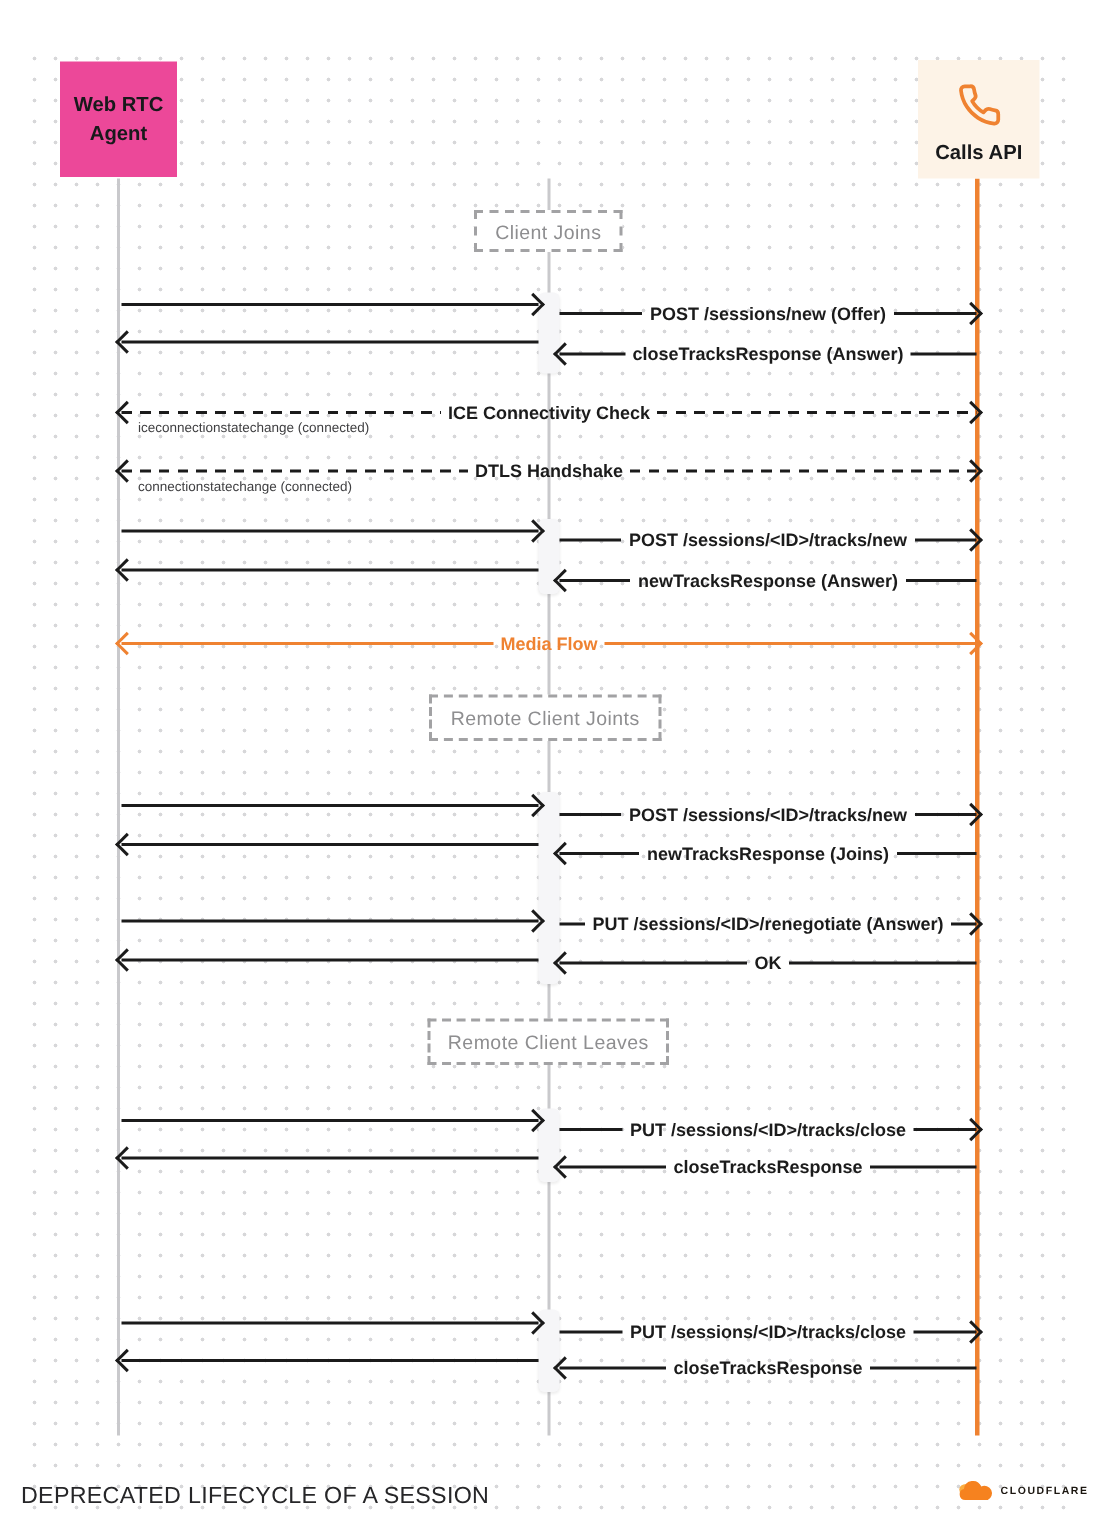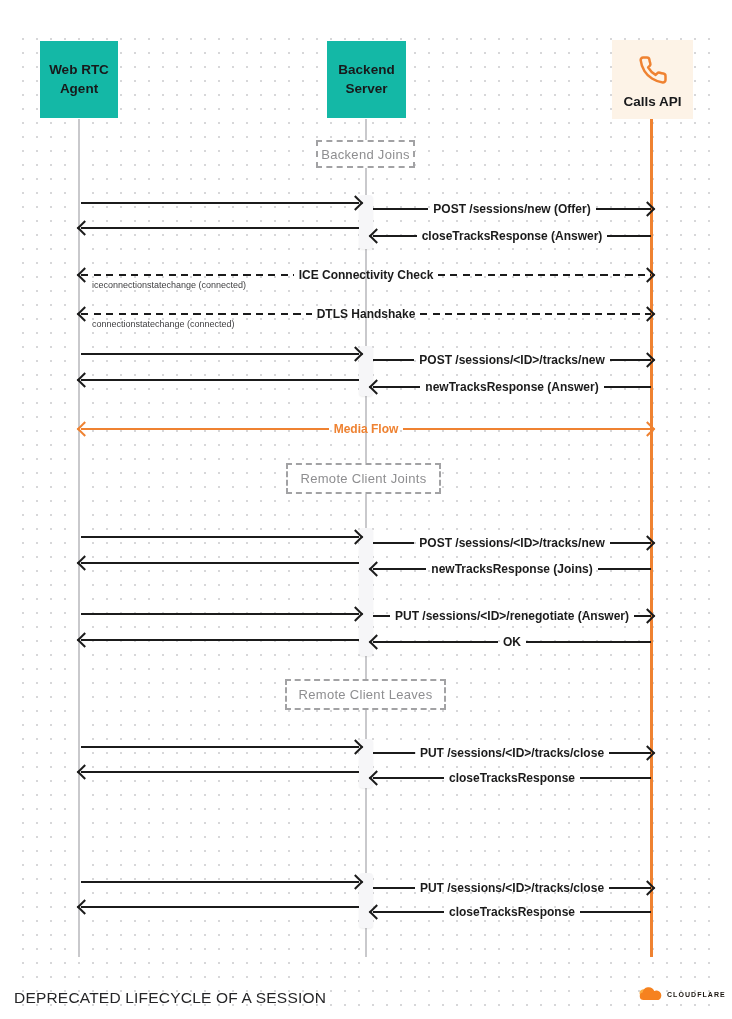--- a/index.html
+++ b/index.html
@@ -5,21 +5,21 @@
   * { margin:0; padding:0; box-sizing:border-box; }
   html,body { width:732px; height:1019px; background:#ffffff; font-family:"Liberation Sans",sans-serif; }
   .page { position:absolute; top:0; left:0; width:732px; height:1019px; background:#fff; overflow:hidden; }
   .dots { position:absolute; left:16px; right:14px; top:32px; bottom:6px;
           background-image:radial-gradient(circle,#d7d7d9 1.2px,transparent 1.4px);
           background-size:14px 14px; z-index:0; }
   .lifeline { position:absolute; top:119px; height:838px; width:2px; background:#c9c9cc; z-index:1; }
   .lifeline.accent { background:#ef8231; width:3px; }
   .act { position:absolute; left:359px; width:14px; background:#f6f6f8; border-radius:4px;
          box-shadow:0 1px 2px rgba(0,0,0,.07); z-index:2; }
-  .actor { position:absolute; background:#14b8a6; display:flex; align-items:center; justify-content:center;
+  .actor { position:absolute; background:#ec4899; display:flex; align-items:center; justify-content:center;
            text-align:center; font-weight:700; font-size:13.5px; line-height:1.35; color:#18191b; z-index:2; }
   .actor.calls { background:#fdf3e7; flex-direction:column; gap:8px; padding-top:8px; }
   .phase { position:absolute; border:2px dashed #a2a2a4; background:#fff; color:#8e8e90; font-size:13px;
            font-weight:500; letter-spacing:.3px; display:flex; align-items:center; justify-content:center;
            white-space:nowrap; z-index:3; }
   .msg { position:absolute; display:flex; align-items:center; height:0; color:#1b1b1b; z-index:4; }
   .seg { flex:1; height:2.5px; background:currentColor; }
   .msg.dashed .seg { background:repeating-linear-gradient(90deg,currentColor 0 7px,transparent 7px 12.5px); }
   .lbl { font-size:12px; font-weight:700; white-space:nowrap; padding:0 5px; line-height:1; }
   .msg.accent { color:#ef8231; }
@@ -46,32 +46,29 @@
 
   <div class="act" style="top:195px;height:54px"></div>
   <div class="act" style="top:346px;height:50px"></div>
   <div class="act" style="top:528px;height:128px"></div>
   <div class="act" style="top:739px;height:49px"></div>
   <div class="act" style="top:873px;height:55px"></div>
 
   <div class="actor" style="left:40px;top:41px;width:78px;height:77px">
     <span>Web RTC Agent</span>
   </div>
-  <div class="actor" style="left:327px;top:41px;width:79px;height:77px">
-    <span>Backend Server</span>
-  </div>
   <div class="actor calls" style="left:612px;top:40px;width:81px;height:79px">
     <svg width="30" height="30" viewBox="0 0 24 24" fill="none" stroke="#ef8231" stroke-width="2" stroke-linecap="round" stroke-linejoin="round">
         <path d="M22 16.92v3a2 2 0 0 1-2.18 2 19.79 19.79 0 0 1-8.63-3.07 19.5 19.5 0 0 1-6-6 19.79 19.79 0 0 1-3.07-8.67A2 2 0 0 1 4.11 2h3a2 2 0 0 1 2 1.72 12.84 12.84 0 0 0 .7 2.81 2 2 0 0 1-.45 2.11L8.09 9.91a16 16 0 0 0 6 6l1.27-1.27a2 2 0 0 1 2.11-.45 12.84 12.84 0 0 0 2.81.7A2 2 0 0 1 22 16.92z"></path>
       </svg>
     <span>Calls API</span>
   </div>
 
   <div class="phase" style="left:316px;top:140px;width:99px;height:28px">
-      <span>Backend Joins</span>
+      <span>Client Joins</span>
     </div>
   <div class="phase" style="left:286px;top:463px;width:155px;height:31px">
       <span>Remote Client Joints</span>
     </div>
   <div class="phase" style="left:285px;top:679px;width:161px;height:31px">
       <span>Remote Client Leaves</span>
     </div>
 
   <div class="msg hr" style="left:81px;top:203px;width:278px">
       <span class="seg"></span>

